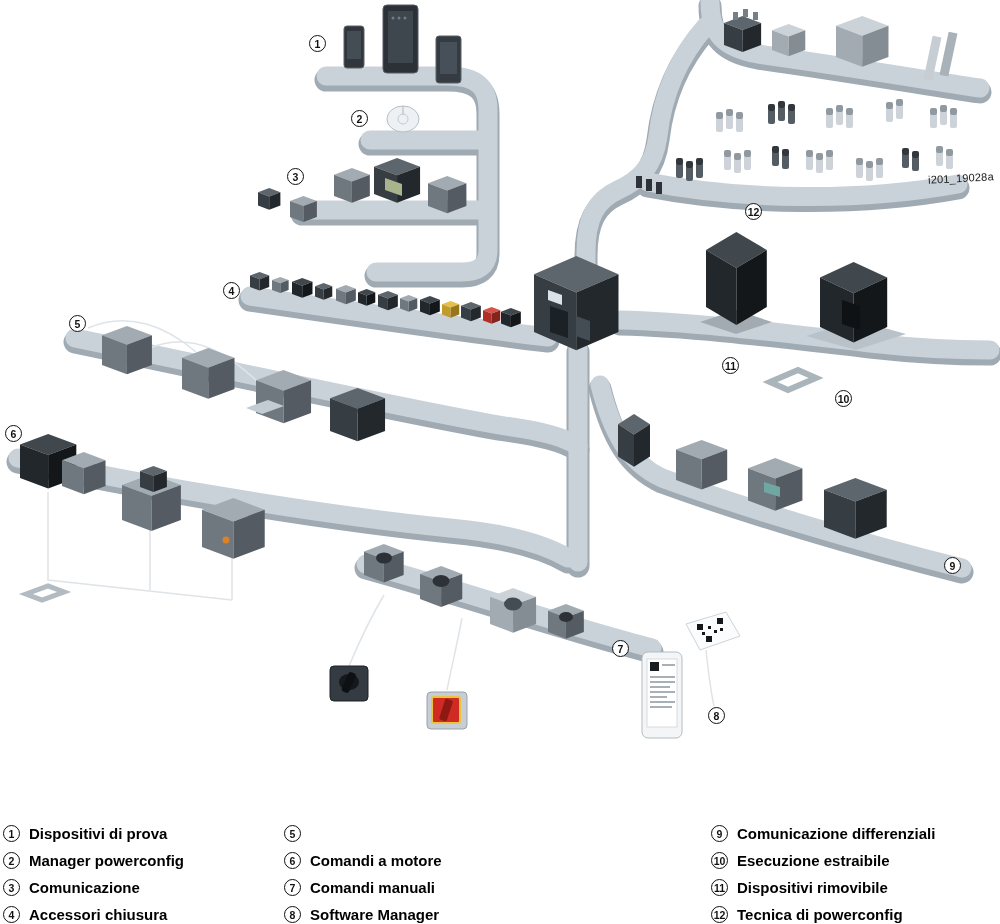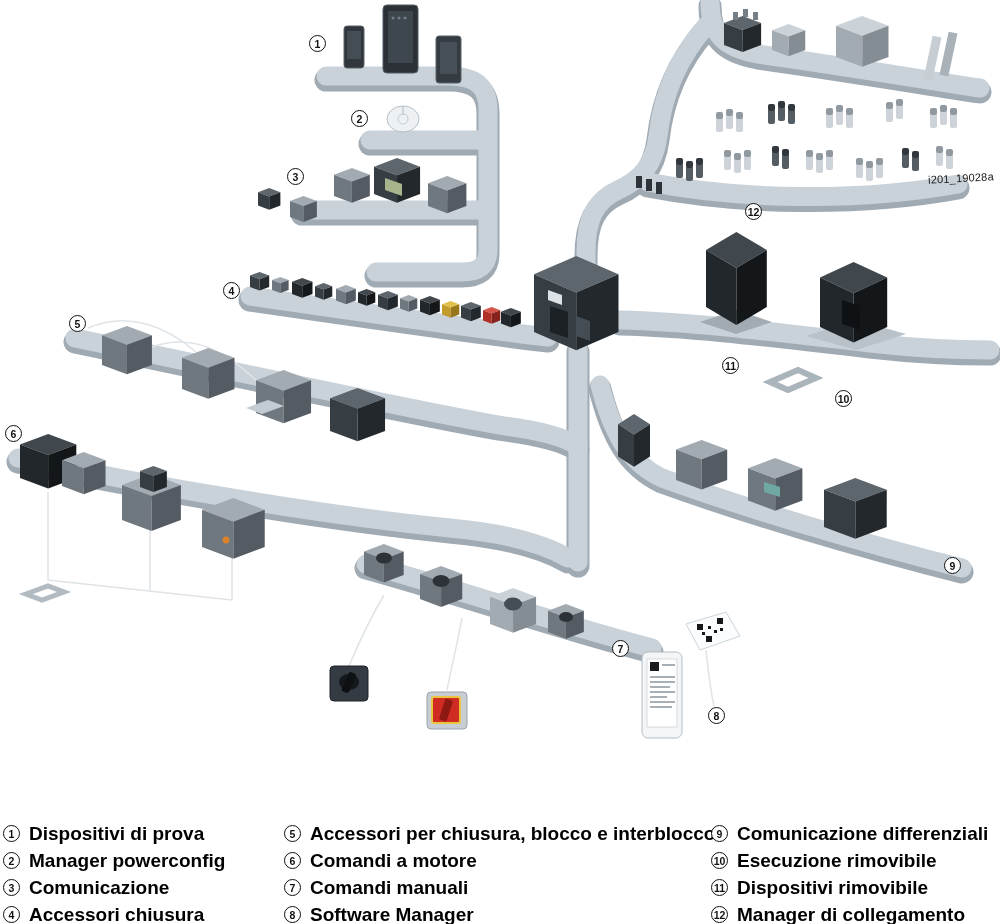--- a/index.html
+++ b/index.html
@@ -16,21 +16,21 @@
     transform:rotate(-3deg);letter-spacing:.2px;z-index:4;
   }
   .legend{position:absolute;left:0;top:823px;width:1000px;height:101px;}
   .legend-col{position:absolute;top:0;display:flex;flex-direction:column;gap:6px;}
   .legend-item{display:flex;align-items:center;gap:9px;height:21px;}
   .co{
     width:17px;height:17px;border:1.6px solid #111;border-radius:50%;background:#fff;
     display:flex;align-items:center;justify-content:center;font-size:10.5px;font-weight:bold;
     color:#111;box-sizing:border-box;flex:0 0 17px;
   }
-  .lbl{font-size:19px;font-weight:bold;color:#000;white-space:nowrap;}
+  .lbl{font-size:15px;font-weight:bold;color:#000;white-space:nowrap;}
 </style>
 </head>
 <body>
 
 <div class="stage">
 
   <svg class="diagram" width="1000" height="820" viewBox="0 0 1000 820">
     <defs>
       <path id="rA1" d="M 326 76 L 448 76 C 478 76 488 88 488 110 L 488 250 C 488 266 478 272 462 272 L 376 272"></path>
       <path id="rA2" d="M 370 140 L 486 140"></path>
@@ -339,21 +339,20 @@
         <span class="lbl">Comunicazione</span>
       </div>
       <div class="legend-item">
         <span class="co">4</span>
         <span class="lbl">Accessori chiusura</span>
       </div>
     </div>
     <div class="legend-col" style="left:284px">
       <div class="legend-item">
         <span class="co">5</span>
-        <span class="lbl">Accessori per chiusura, blocco e interblocco</span>
       </div>
       <div class="legend-item">
         <span class="co">6</span>
         <span class="lbl">Comandi a motore</span>
       </div>
       <div class="legend-item">
         <span class="co">7</span>
         <span class="lbl">Comandi manuali</span>
       </div>
       <div class="legend-item">
@@ -361,25 +360,25 @@
         <span class="lbl">Software Manager</span>
       </div>
     </div>
     <div class="legend-col" style="left:711px">
       <div class="legend-item">
         <span class="co">9</span>
         <span class="lbl">Comunicazione differenziali</span>
       </div>
       <div class="legend-item">
         <span class="co">10</span>
-        <span class="lbl">Esecuzione rimovibile</span>
+        <span class="lbl">Esecuzione estraibile</span>
       </div>
       <div class="legend-item">
         <span class="co">11</span>
         <span class="lbl">Dispositivi rimovibile</span>
       </div>
       <div class="legend-item">
         <span class="co">12</span>
-        <span class="lbl">Manager di collegamento</span>
+        <span class="lbl">Tecnica di powerconfig</span>
       </div>
     </div>
   </div>
 </div>
 
 </body></html>

